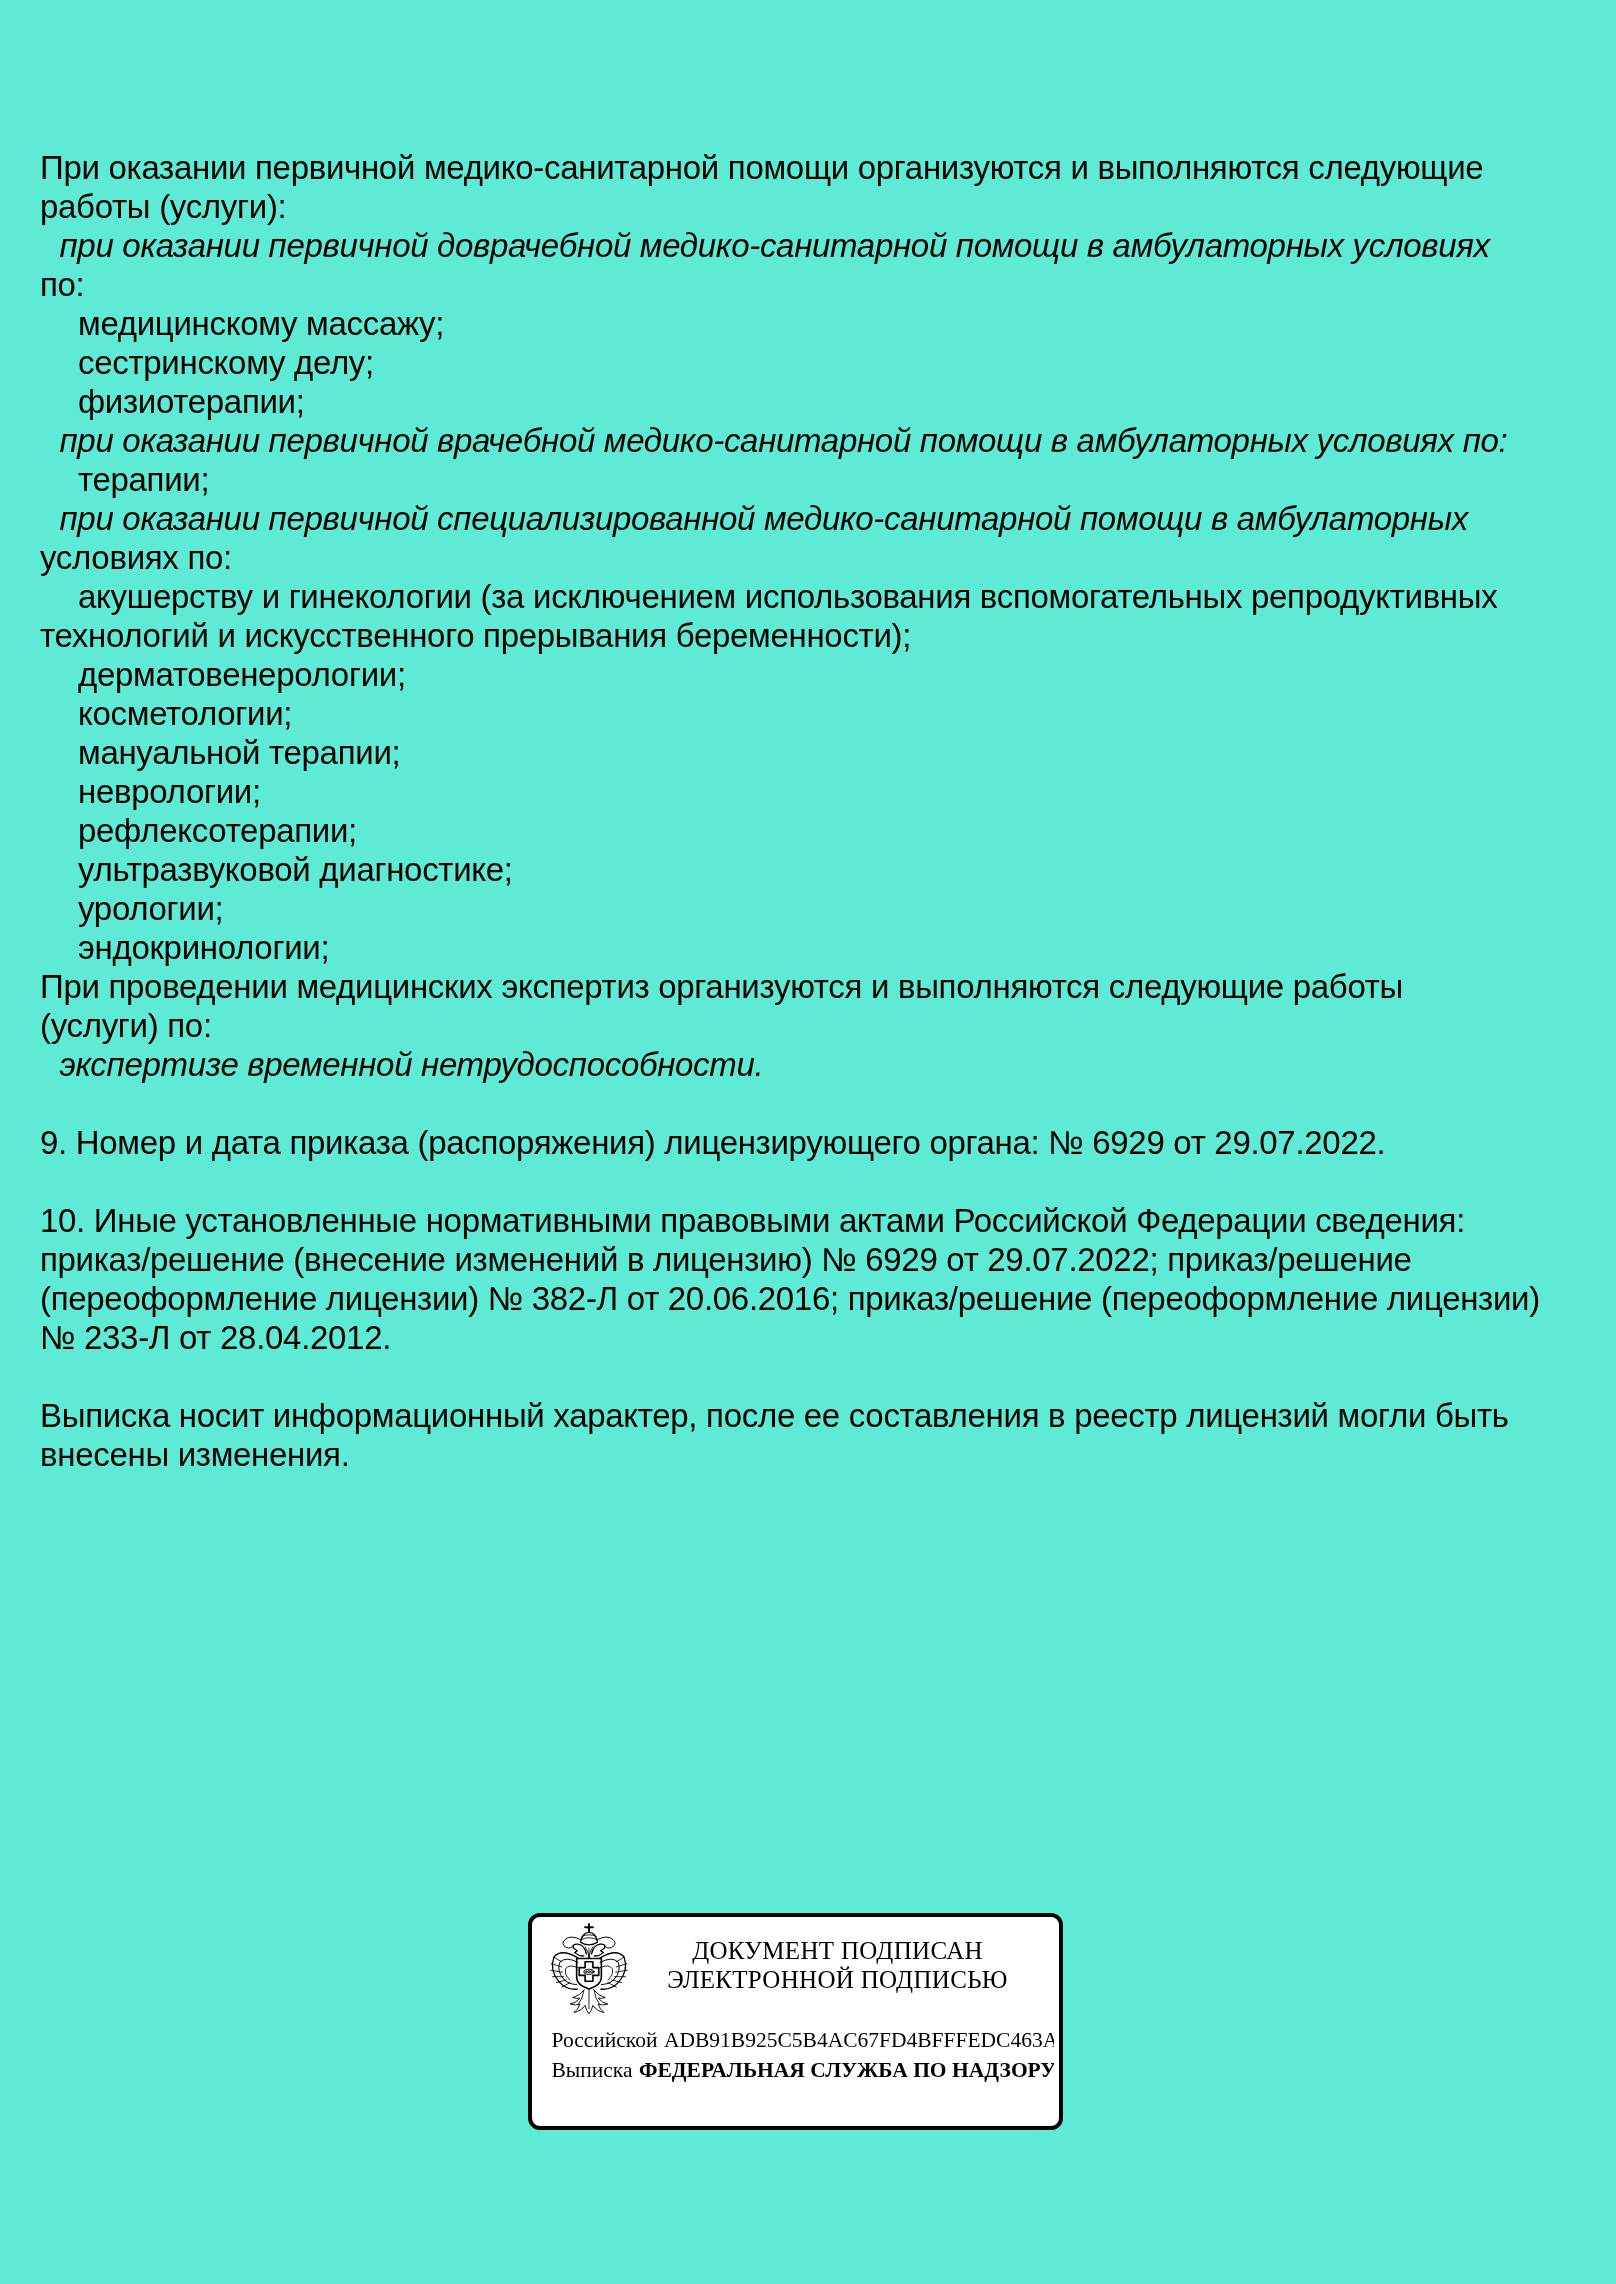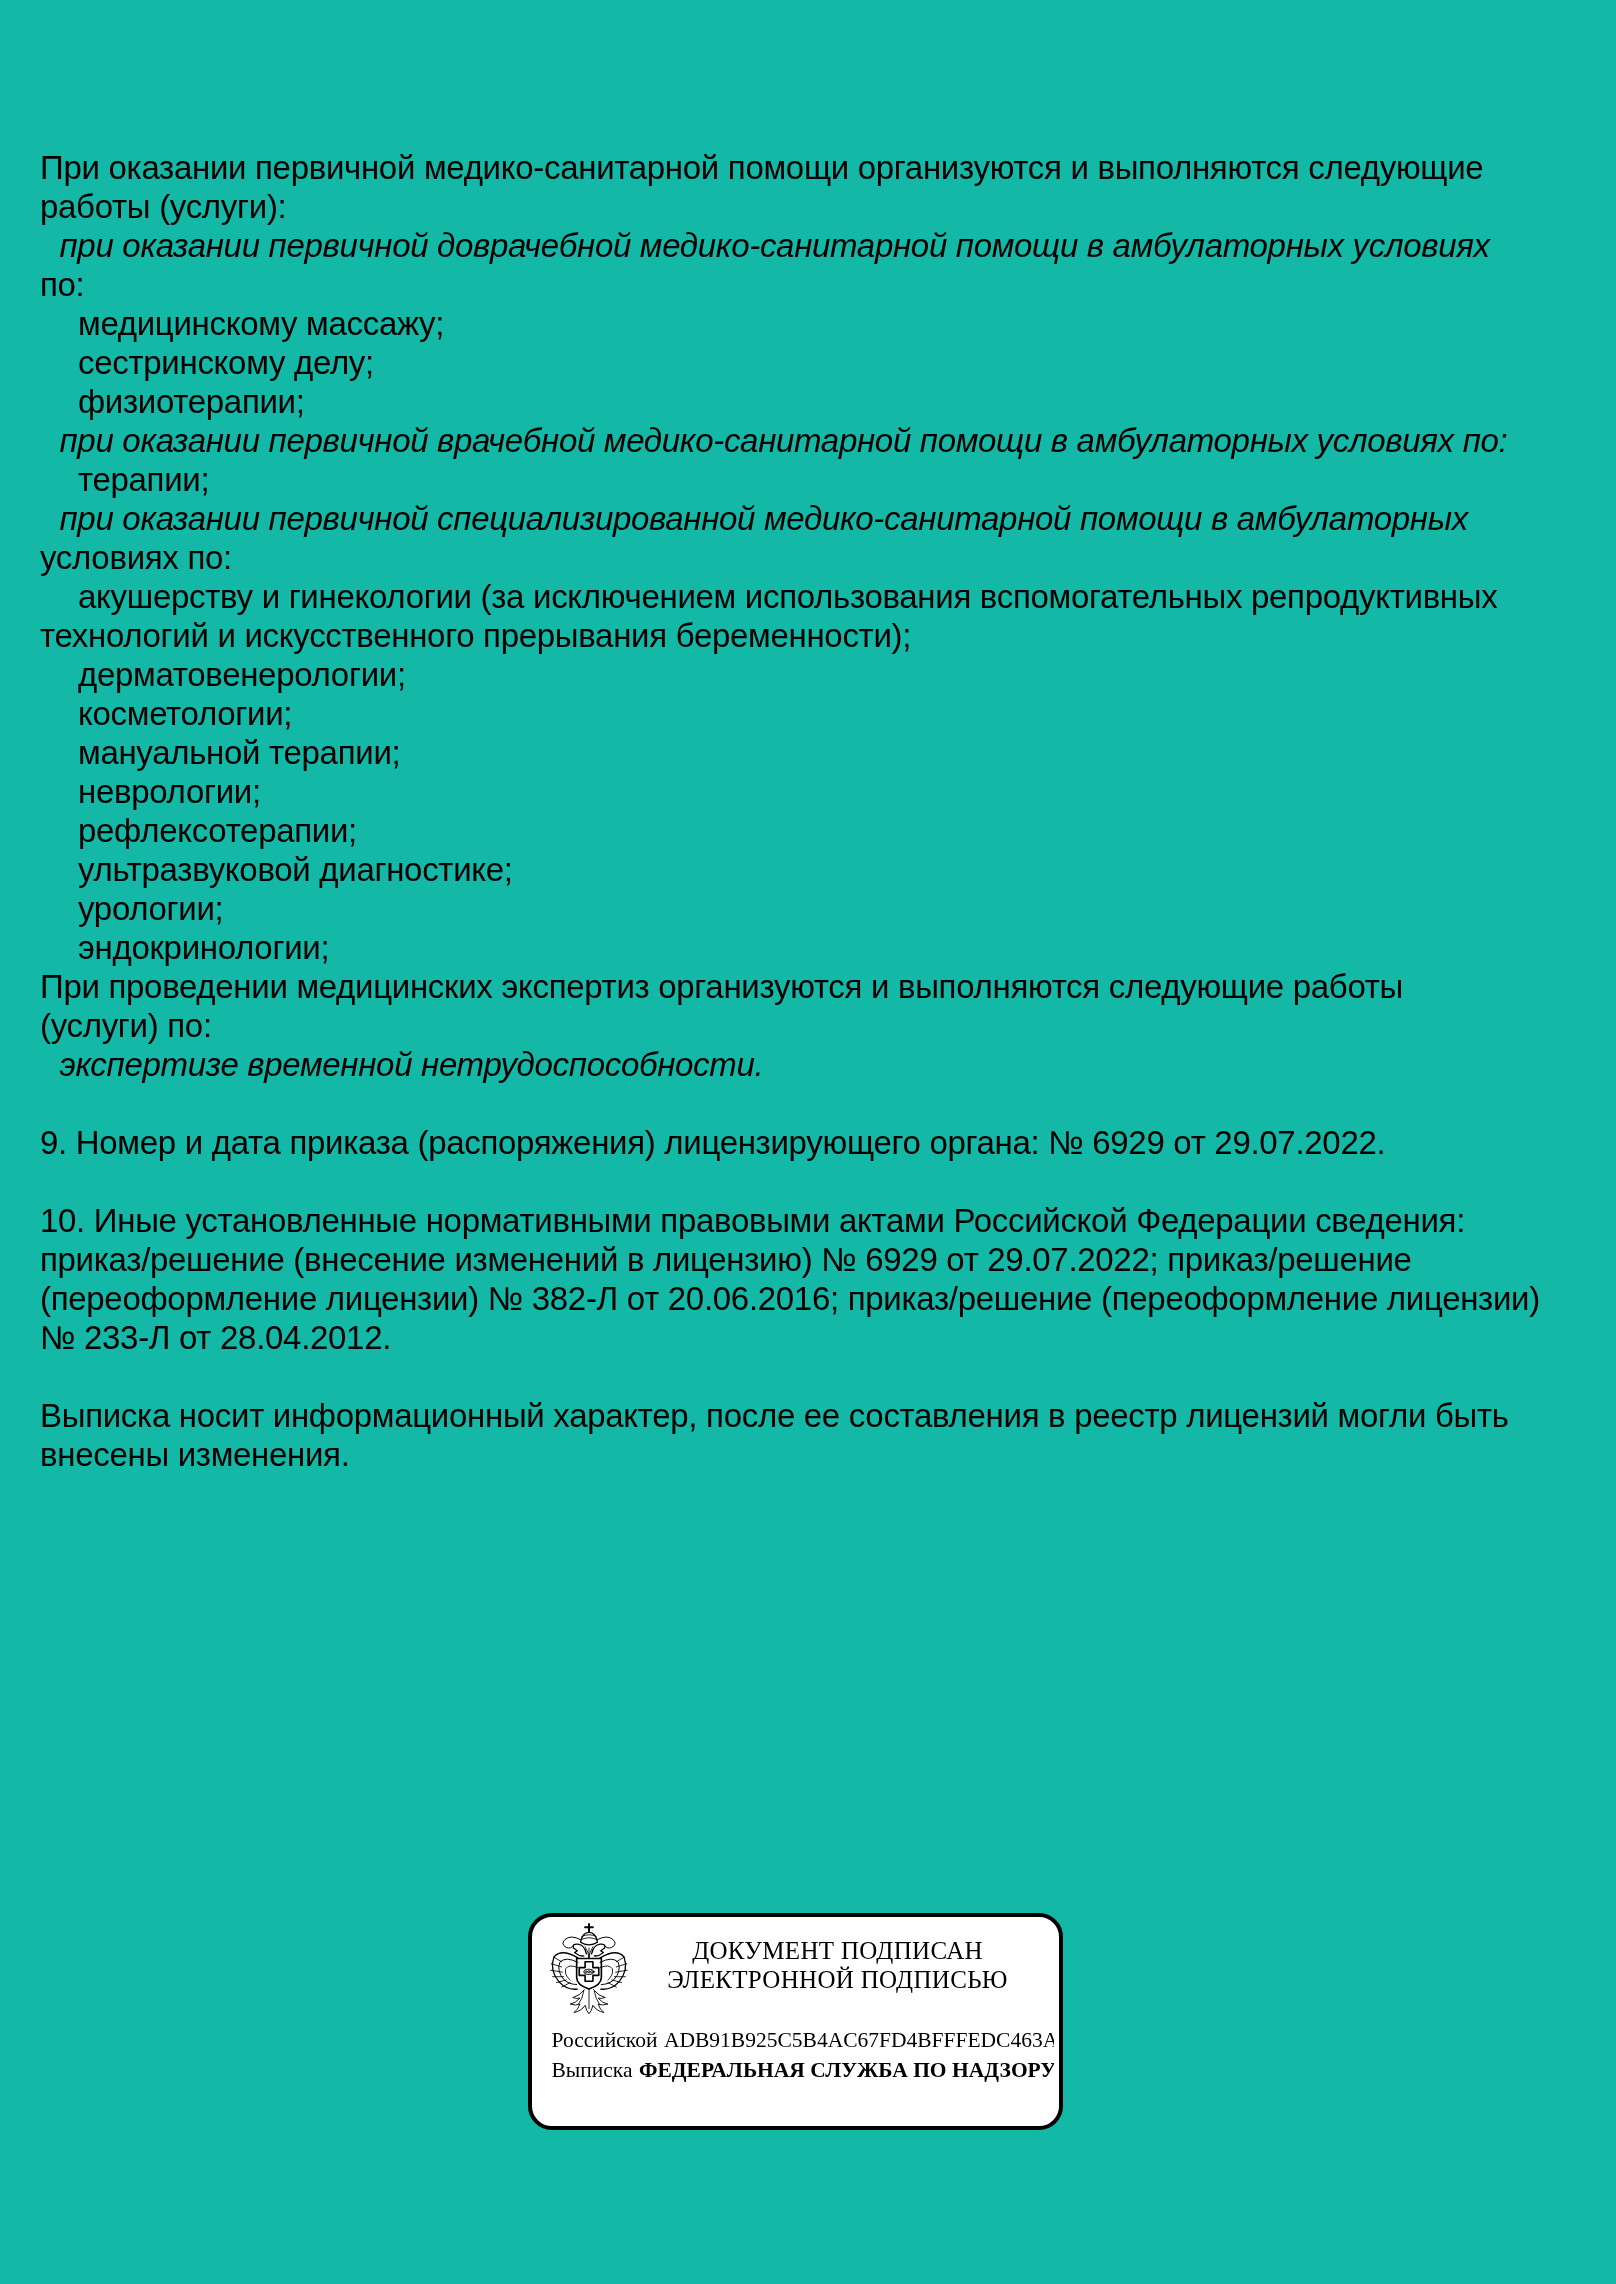--- a/index.html
+++ b/index.html
@@ -1,21 +1,21 @@
 <!DOCTYPE html>
 <html style="font-size:10.4px"><head>
 <meta charset="utf-8">
 <style>
   html,body{margin:0;padding:0;background:#ffffff;}
   body{overflow:hidden;}
   .page{
     position:relative;
     width:1616px;
     height:2284px;
-    background:#14b8a6;
+    background:#5eead4;
     color:#000000;
     font-family:"Liberation Sans",sans-serif;
   }
   
   .body-text{
     position:absolute;
     left:40px;
     top:148px;
     width:1564px;
     font-size:33px;
@@ -28,21 +28,21 @@
   .ind-2{padding-left:38px;}
 
   
   .stamp{
     position:absolute;
     left:528px;
     top:1913px;
     width:535px;
     height:217px;
     border:4.6px solid #000000;
-    border-radius:24px;
+    border-radius:12px;
     box-sizing:border-box;
     background:#ffffff;
     font-family:"Liberation Serif",serif;
     overflow:hidden;
   }
   .emblem{
     position:absolute;
     left:15.6px;
     top:5.2px;
     width:82px;

